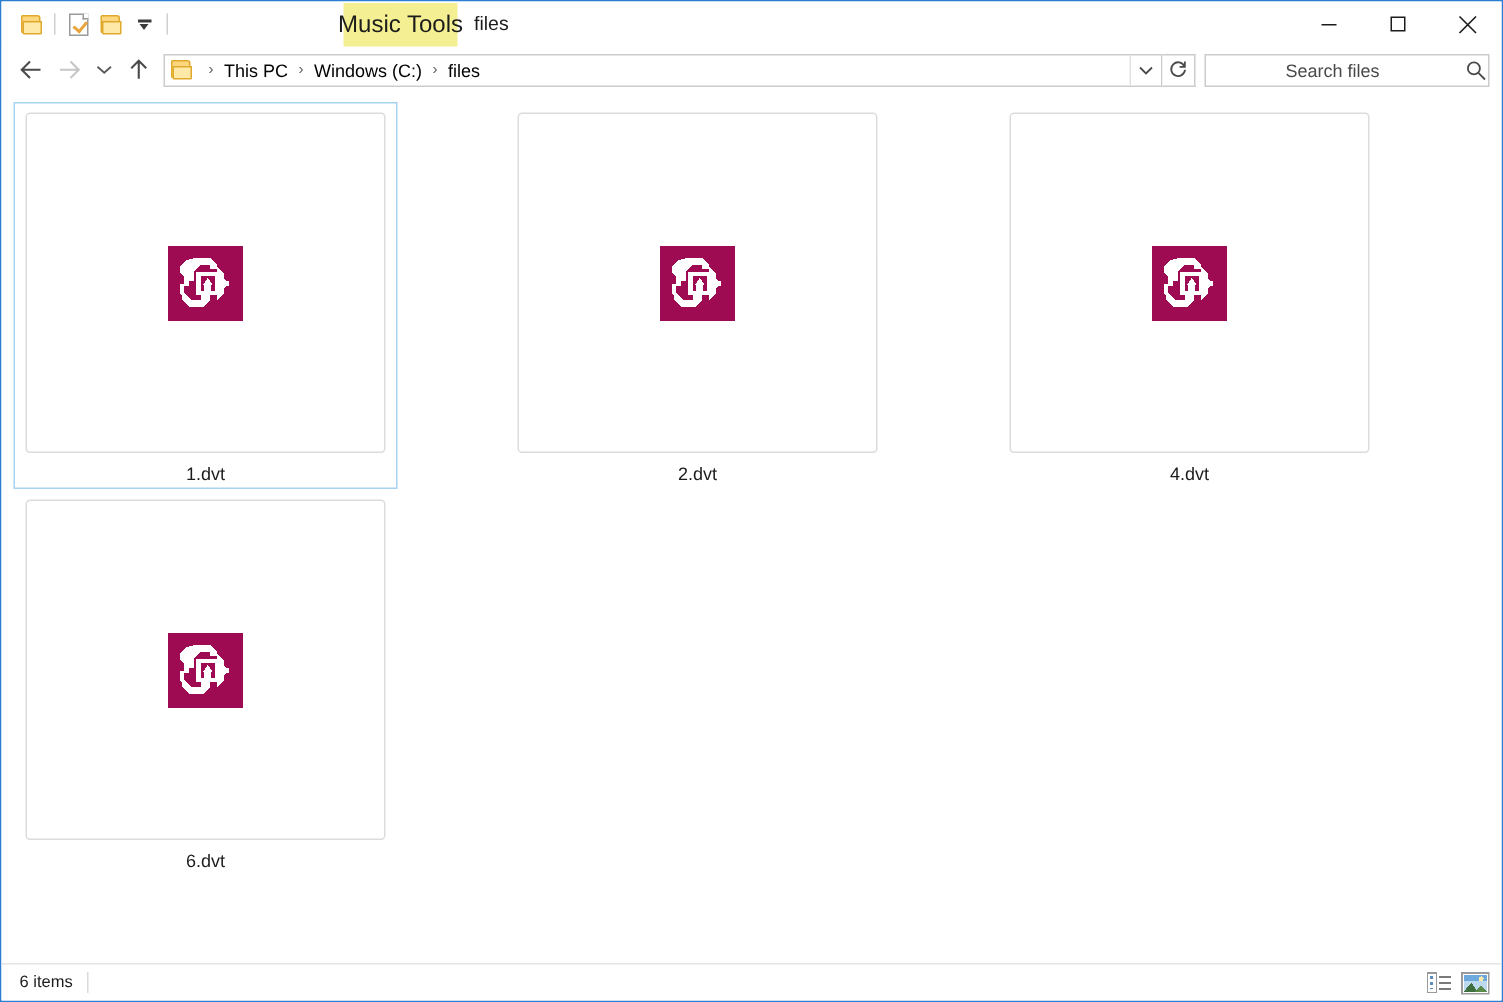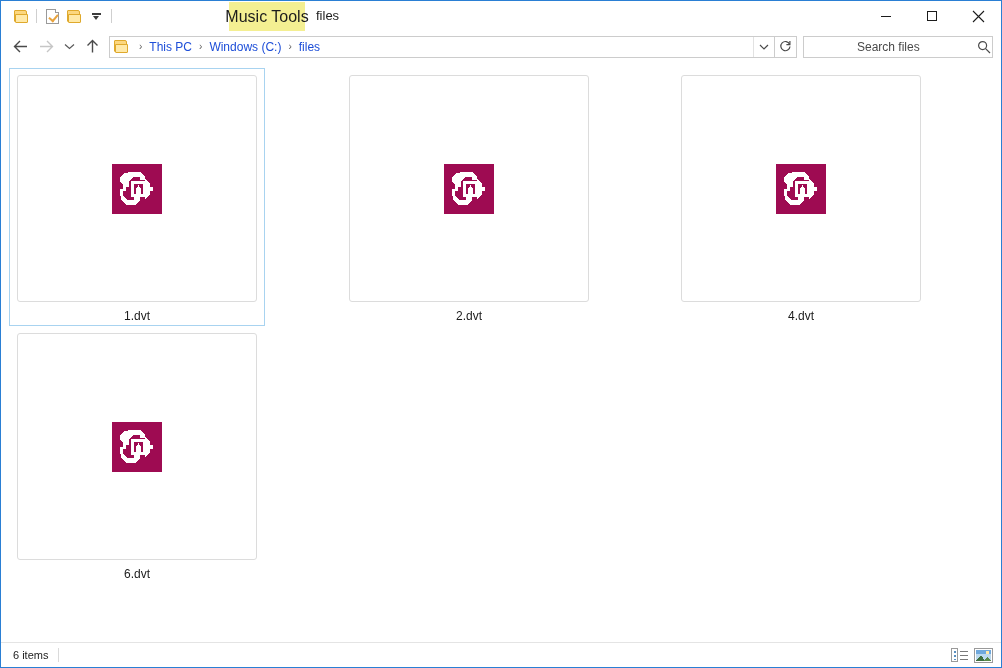--- a/index.html
+++ b/index.html
@@ -261,21 +261,21 @@
     box-sizing: border-box;
     min-width: 0;
   }
   .crumb-ico {
     padding: 0 5px 0 4px;
     display: flex;
     align-items: center;
   }
   .crumb {
     font-size: 12px;
-    color: #1d4ed8;
+    color: #000000;
     padding: 0 2px;
     white-space: nowrap;
   }
   .crumb-sep {
     color: #606060;
     font-size: 10px;
     padding: 0 5px;
     display: flex;
     align-items: center;
   }
@@ -334,21 +334,20 @@
     flex: 1 1 auto;
     background: #ffffff;
     overflow: hidden;
     padding: 6px 0 0 8px;
     box-sizing: border-box;
   }
   .grid {
     display: flex;
     flex-wrap: wrap;
     align-content: flex-start;
-    justify-content: space-between;
   }
   .tile {
     width: 256px;
     height: 258px;
     margin: 0 72px 0 0;
     padding: 6px 6px 2px 6px;
     box-sizing: border-box;
     border: 1px solid transparent;
     display: flex;
     flex-direction: column;

